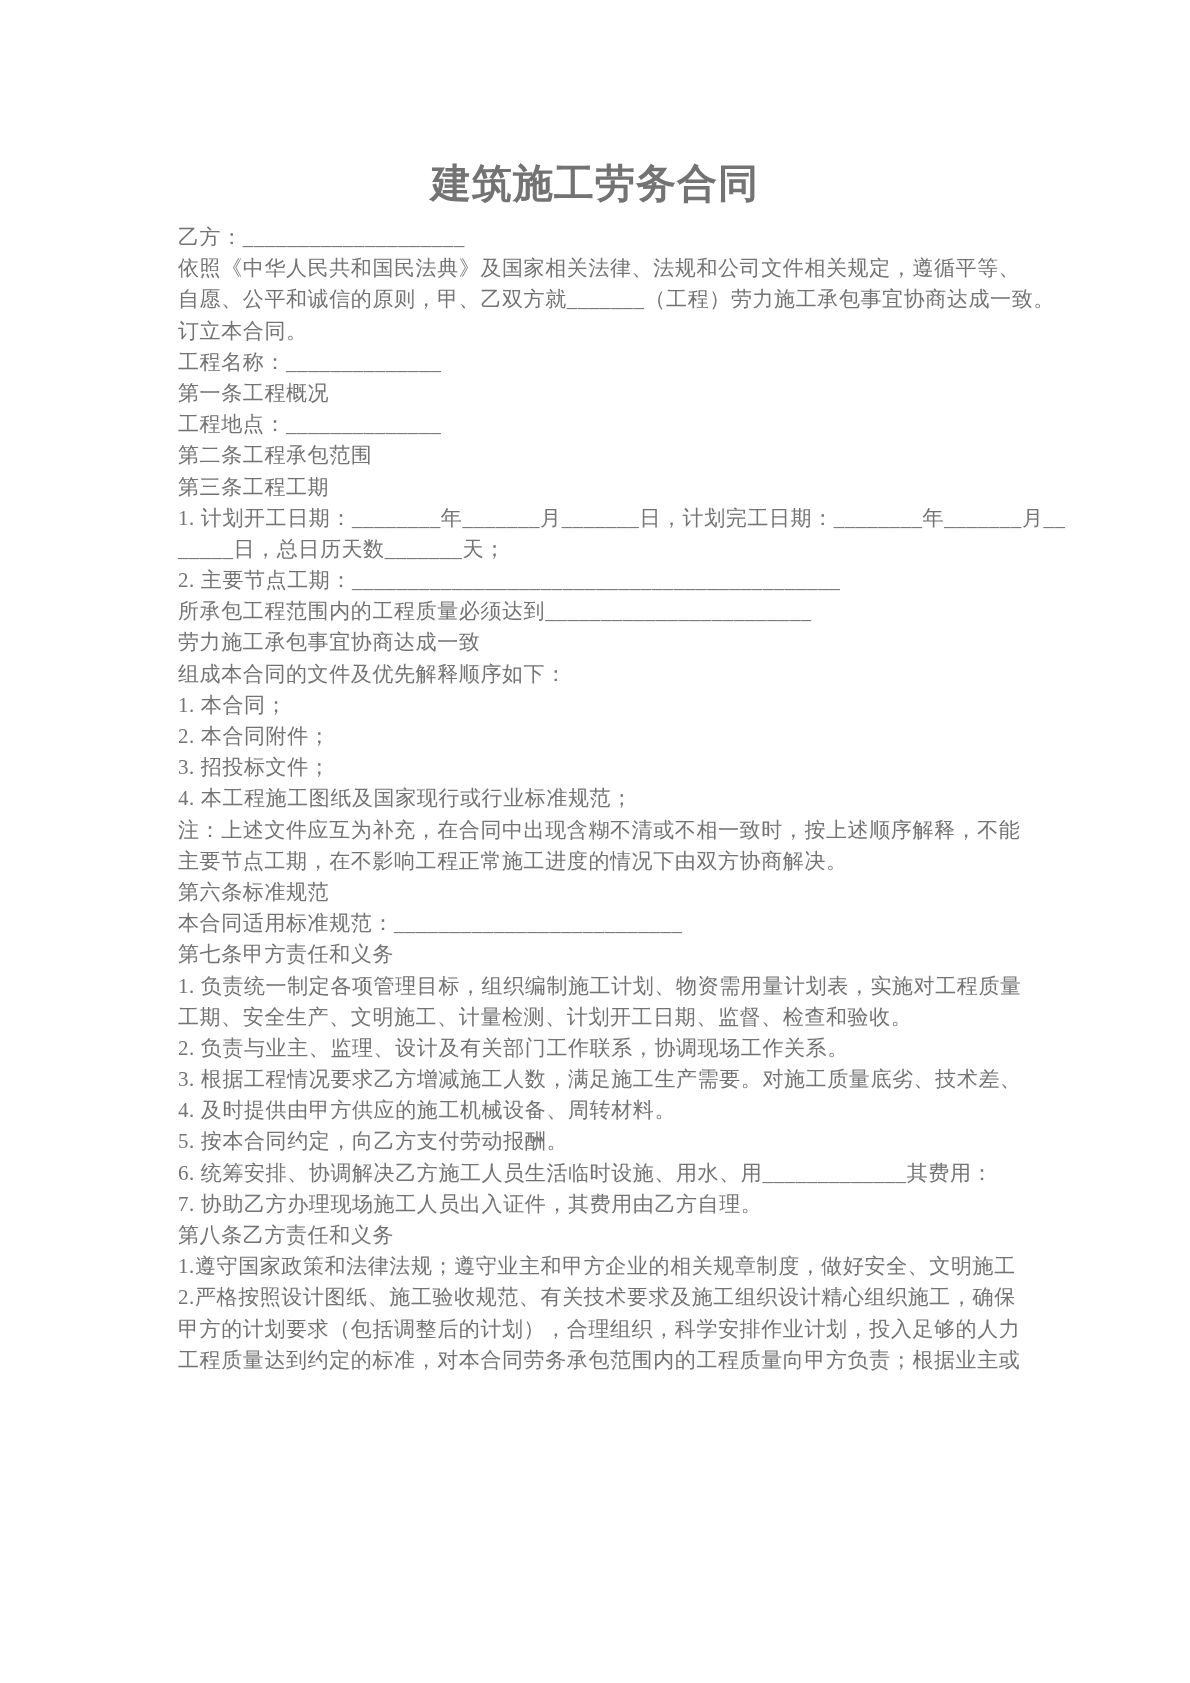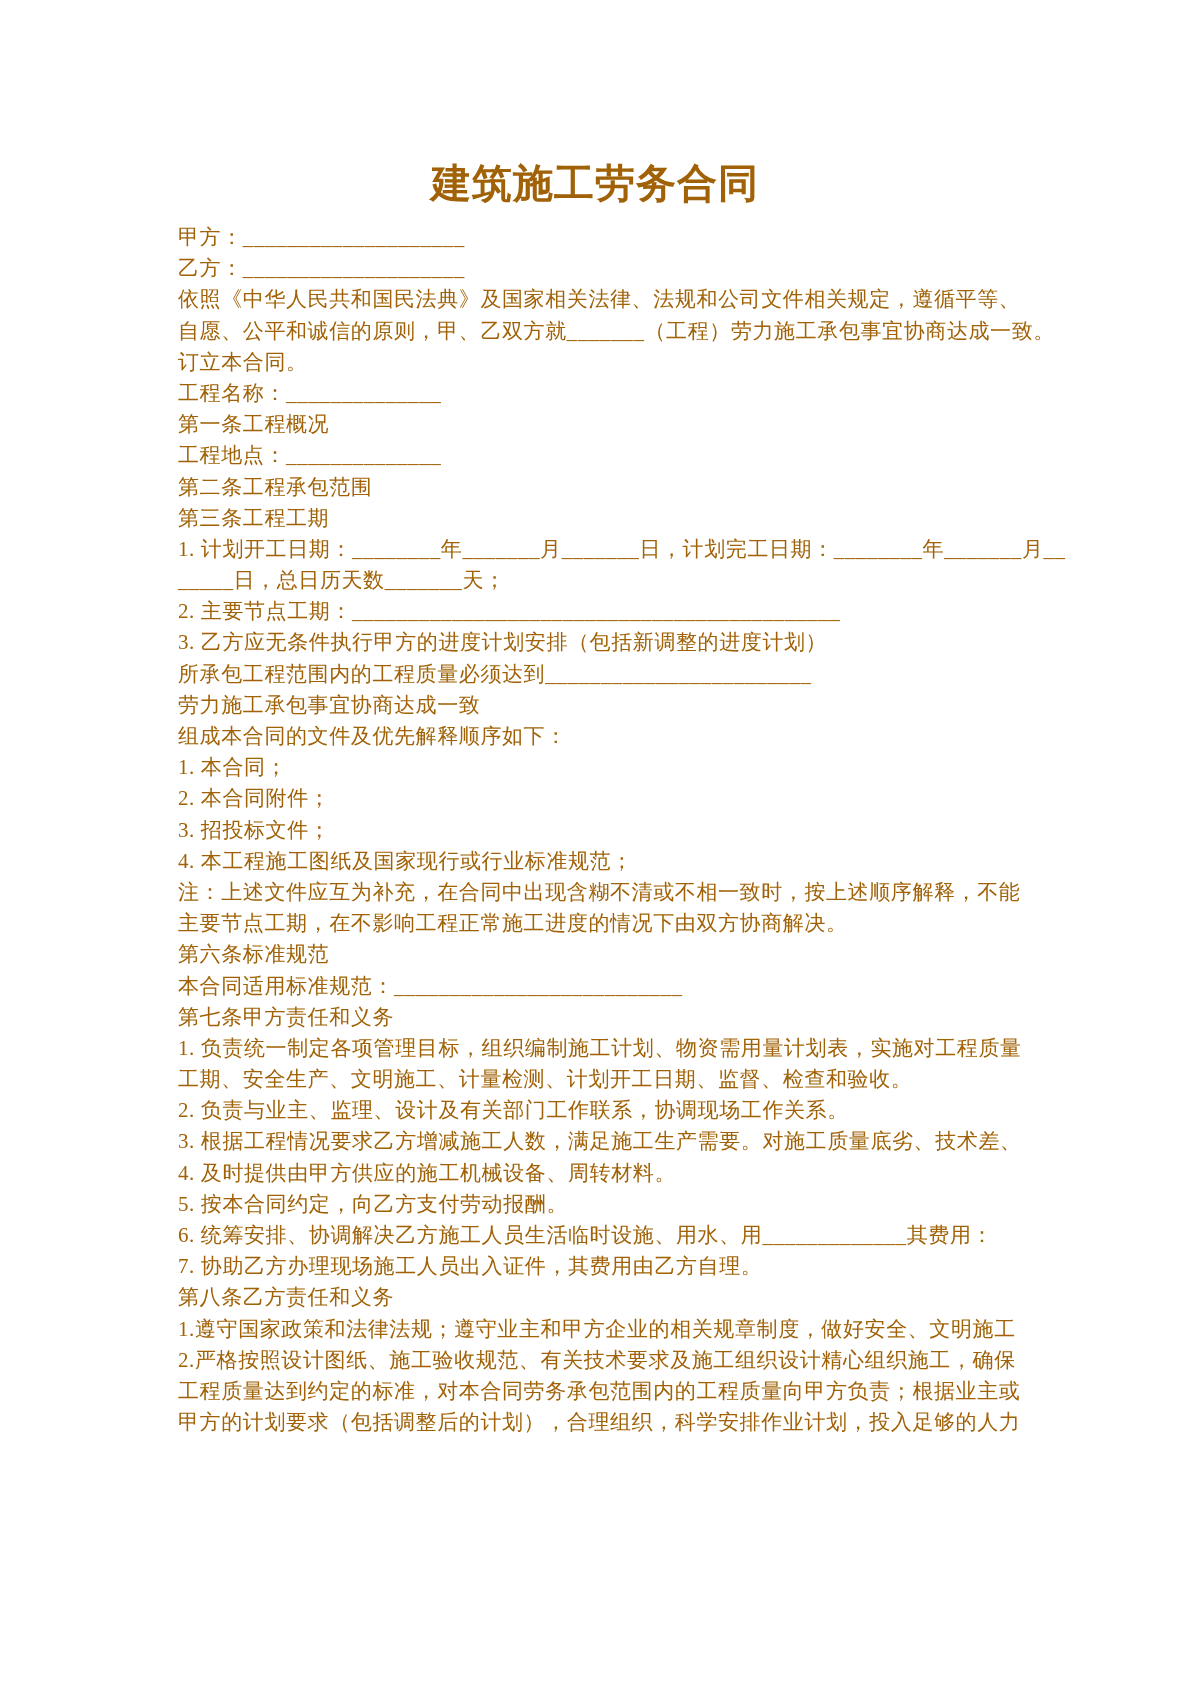--- a/index.html
+++ b/index.html
@@ -5,21 +5,21 @@
   html, body {
     margin: 0;
     padding: 0;
     background: #ffffff;
   }
   .page {
     position: relative;
     width: 1190px;
     height: 1683px;
     background: #ffffff;
-    color: #a16207;
+    color: #737373;
     font-family: "Liberation Serif", "DejaVu Serif", serif;
     overflow: hidden;
   }
   .doc-title {
     margin: 0;
     padding-top: 158px;
     text-align: center;
     font-size: 40px;
     font-weight: bold;
     letter-spacing: 1px;
@@ -38,34 +38,32 @@
     line-height: 31.2px;
     white-space: pre;
   }
 </style>
 </head>
 <body>
 
 <div class="page">
   <h1 class="doc-title">建筑施工劳务合同</h1>
   <div class="doc-body" id="doc-body">
-      <div class="doc-line">甲方：____________________</div>
       <div class="doc-line">乙方：____________________</div>
       <div class="doc-line">依照《中华人民共和国民法典》及国家相关法律、法规和公司文件相关规定，遵循平等、</div>
       <div class="doc-line">自愿、公平和诚信的原则，甲、乙双方就_______（工程）劳力施工承包事宜协商达成一致。</div>
       <div class="doc-line">订立本合同。</div>
       <div class="doc-line">工程名称：______________</div>
       <div class="doc-line">第一条工程概况</div>
       <div class="doc-line">工程地点：______________</div>
       <div class="doc-line">第二条工程承包范围</div>
       <div class="doc-line">第三条工程工期</div>
       <div class="doc-line">1. 计划开工日期：________年_______月_______日，计划完工日期：________年_______月__</div>
       <div class="doc-line">_____日，总日历天数_______天；</div>
       <div class="doc-line">2. 主要节点工期：____________________________________________</div>
-      <div class="doc-line">3. 乙方应无条件执行甲方的进度计划安排（包括新调整的进度计划）</div>
       <div class="doc-line">所承包工程范围内的工程质量必须达到________________________</div>
       <div class="doc-line">劳力施工承包事宜协商达成一致</div>
       <div class="doc-line">组成本合同的文件及优先解释顺序如下：</div>
       <div class="doc-line">1. 本合同；</div>
       <div class="doc-line">2. 本合同附件；</div>
       <div class="doc-line">3. 招投标文件；</div>
       <div class="doc-line">4. 本工程施工图纸及国家现行或行业标准规范；</div>
       <div class="doc-line">注：上述文件应互为补充，在合同中出现含糊不清或不相一致时，按上述顺序解释，不能</div>
       <div class="doc-line">主要节点工期，在不影响工程正常施工进度的情况下由双方协商解决。</div>
       <div class="doc-line">第六条标准规范</div>
@@ -75,16 +73,16 @@
       <div class="doc-line">工期、安全生产、文明施工、计量检测、计划开工日期、监督、检查和验收。</div>
       <div class="doc-line">2. 负责与业主、监理、设计及有关部门工作联系，协调现场工作关系。</div>
       <div class="doc-line">3. 根据工程情况要求乙方增减施工人数，满足施工生产需要。对施工质量底劣、技术差、</div>
       <div class="doc-line">4. 及时提供由甲方供应的施工机械设备、周转材料。</div>
       <div class="doc-line">5. 按本合同约定，向乙方支付劳动报酬。</div>
       <div class="doc-line">6. 统筹安排、协调解决乙方施工人员生活临时设施、用水、用_____________其费用：</div>
       <div class="doc-line">7. 协助乙方办理现场施工人员出入证件，其费用由乙方自理。</div>
       <div class="doc-line">第八条乙方责任和义务</div>
       <div class="doc-line">1.遵守国家政策和法律法规；遵守业主和甲方企业的相关规章制度，做好安全、文明施工</div>
       <div class="doc-line">2.严格按照设计图纸、施工验收规范、有关技术要求及施工组织设计精心组织施工，确保</div>
+      <div class="doc-line">甲方的计划要求（包括调整后的计划），合理组织，科学安排作业计划，投入足够的人力</div>
       <div class="doc-line">工程质量达到约定的标准，对本合同劳务承包范围内的工程质量向甲方负责；根据业主或</div>
-      <div class="doc-line">甲方的计划要求（包括调整后的计划），合理组织，科学安排作业计划，投入足够的人力</div>
     </div>
 </div>
 
 </body></html>

